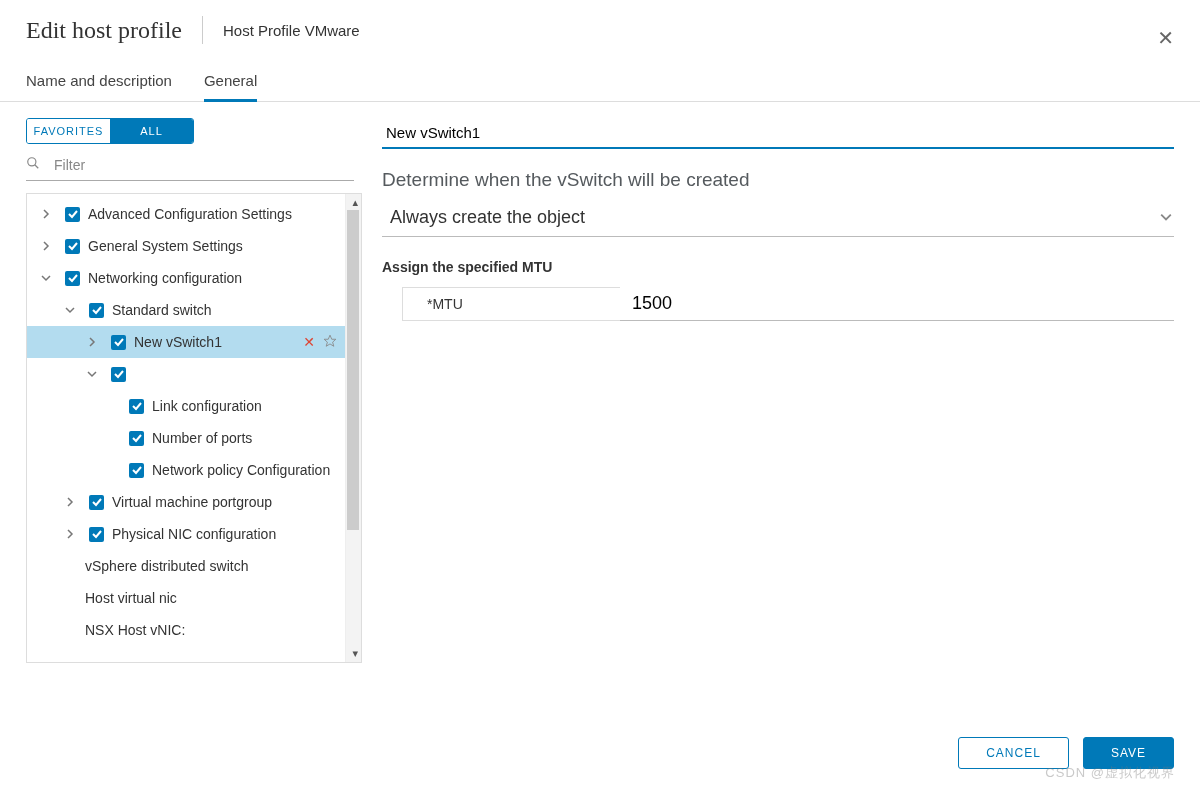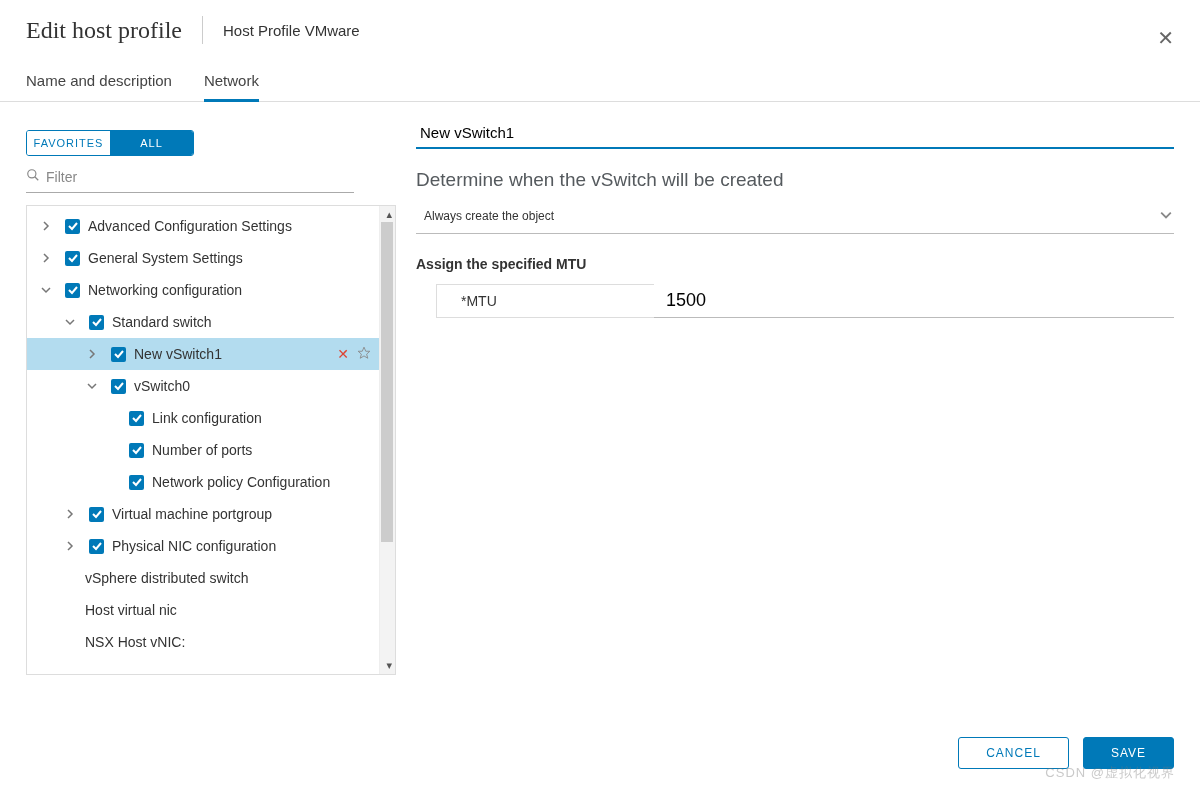--- a/index.html
+++ b/index.html
@@ -10,27 +10,27 @@
 .header-div { width: 1px; height: 28px; background: #ccc; margin: 0 20px; }
 .header-sub { font-size: 15px; color: #333; }
 .close-x { position: absolute; right: 26px; top: 28px; font-size: 20px; color: #666; cursor: pointer; line-height: 1; }
 
 .tabs { display: flex; gap: 32px; padding: 0 26px; border-bottom: 1px solid #ddd; }
 .tab { font-size: 15px; color: #444; padding-bottom: 10px; cursor: pointer; }
 .tab.active { border-bottom: 3px solid #0079b8; margin-bottom: -1px; }
 
 .content { display: flex; padding: 16px 26px 0 26px; height: 560px; }
 
-.left { width: 370px; flex-shrink: 0; margin-top: 12px; }
+.left { width: 336px; flex-shrink: 0; }
 .seg { display: flex; border: 1px solid #0079b8; border-radius: 3px; overflow: hidden; width: 168px; margin-bottom: 10px; }
 .seg-btn { flex: 1; text-align: center; font-size: 11px; letter-spacing: 1px; padding: 6px 0; cursor: pointer; }
 .seg-btn.fav { color: #0079b8; background: #fff; }
 .seg-btn.all { color: #fff; background: #0079b8; }
 
-.filter-row { display: flex; align-items: center; gap: 6px; border-bottom: 1px solid #aaa; width: 328px; padding: 2px 0 6px 0; margin-bottom: 12px; }
+.filter-row { display: flex; align-items: center; gap: 14px; border-bottom: 1px solid #aaa; width: 328px; padding: 2px 0 6px 0; margin-bottom: 12px; }
 .filter-row svg { width: 14px; height: 14px; color: #888; }
 .filter-input { border: none; outline: none; font-size: 14px; flex: 1; color: #444; font-family: inherit; }
 .filter-input::placeholder { color: #888; }
 
 .tree-box { border: 1px solid #ddd; height: 470px; position: relative; overflow: hidden; }
 .tree-scroll { position: absolute; top: 0; left: 0; right: 16px; bottom: 0; overflow-y: auto; padding: 4px 0; }
 .scrollbar-track { position: absolute; right: 0; top: 0; width: 16px; height: 100%; background: #f3f3f3; border-left: 1px solid #eee; }
 .scrollbar-thumb { position: absolute; right: 2px; top: 2px; width: 12px; height: 320px; background: #ccc; }
 .scroll-arrow { position: absolute; right: 3px; font-size: 11px; color: #555; }
 .scroll-arrow.up { top: 2px; }
@@ -48,21 +48,21 @@
 .del-x { color: #d43; font-size: 14px; cursor: pointer; }
 .star { color: #888; cursor: pointer; }
 .star svg { width: 14px; height: 14px; }
 
 .right { flex: 1; padding-left: 20px; }
 .name-input-wrap { border-bottom: 2px solid #0079b8; margin-bottom: 20px; }
 .name-input { width: 100%; border: none; outline: none; font-size: 15px; padding: 6px 4px; font-family: inherit; }
 
 .field-label { font-size: 19px; color: #555a5e; font-weight: 400; margin-bottom: 10px; }
 .select-row { display: flex; align-items: center; justify-content: space-between; border-bottom: 1px solid #bbb; padding: 6px 2px 8px 8px; margin-bottom: 22px; cursor: pointer; }
-.select-text { font-size: 12px; }
+.select-text { font-size: 18px; }
 .chev-down { color: #888; }
 .chev-down svg { width: 12px; height: 12px; }
 
 .subfield { font-size: 14px; font-weight: 600; margin-bottom: 12px; color: #333; }
 .mtu-row { display: flex; margin-left: 20px; }
 .mtu-label-cell { width: 218px; border: 1px solid #ddd; border-right: none; padding: 8px 24px; font-size: 14px; }
 .mtu-input-cell { flex: 1; border-bottom: 1px solid #bbb; padding: 0 12px; display: flex; align-items: center; }
 .mtu-input { border: none; outline: none; font-size: 18px; width: 100%; font-family: inherit; }
 
 .footer { position: absolute; right: 26px; bottom: 18px; display: flex; gap: 14px; }
@@ -77,21 +77,21 @@
 
 <div class="header">
   <div class="header-title">Edit host profile</div>
   <div class="header-div"></div>
   <div class="header-sub">Host Profile VMware</div>
 </div>
 <div class="close-x">✕</div>
 
 <div class="tabs">
   <div class="tab">Name and description</div>
-  <div class="tab active">Network</div>
+  <div class="tab active">General</div>
 </div>
 
 <div class="content">
   <div class="left">
     <div class="seg">
       <div class="seg-btn fav">FAVORITES</div>
       <div class="seg-btn all">ALL</div>
     </div>
     <div class="filter-row">
       <span><svg viewBox="0 0 24 24" fill="none" stroke="currentColor" stroke-width="2">
@@ -196,21 +196,20 @@
               <svg viewBox="0 0 10 10">
                 <path d="M1 3 L5 7 L9 3" fill="none" stroke="currentColor" stroke-width="1.5"></path>
               </svg>
             </span>
           <span class="spacer" style="width:8px"></span>
           <span class="chk">
               <svg viewBox="0 0 10 10">
                 <path d="M1 5 L4 8 L9 2" fill="none" stroke="currentColor" stroke-width="2"></path>
               </svg>
             </span>
-          <span class="row-label">vSwitch0</span>
         </div>
 
         <div class="tree-row">
           <span class="spacer" style="width:102px"></span>
           <span class="chk">
               <svg viewBox="0 0 10 10">
                 <path d="M1 5 L4 8 L9 2" fill="none" stroke="currentColor" stroke-width="2"></path>
               </svg>
             </span>
           <span class="row-label">Link configuration</span>

